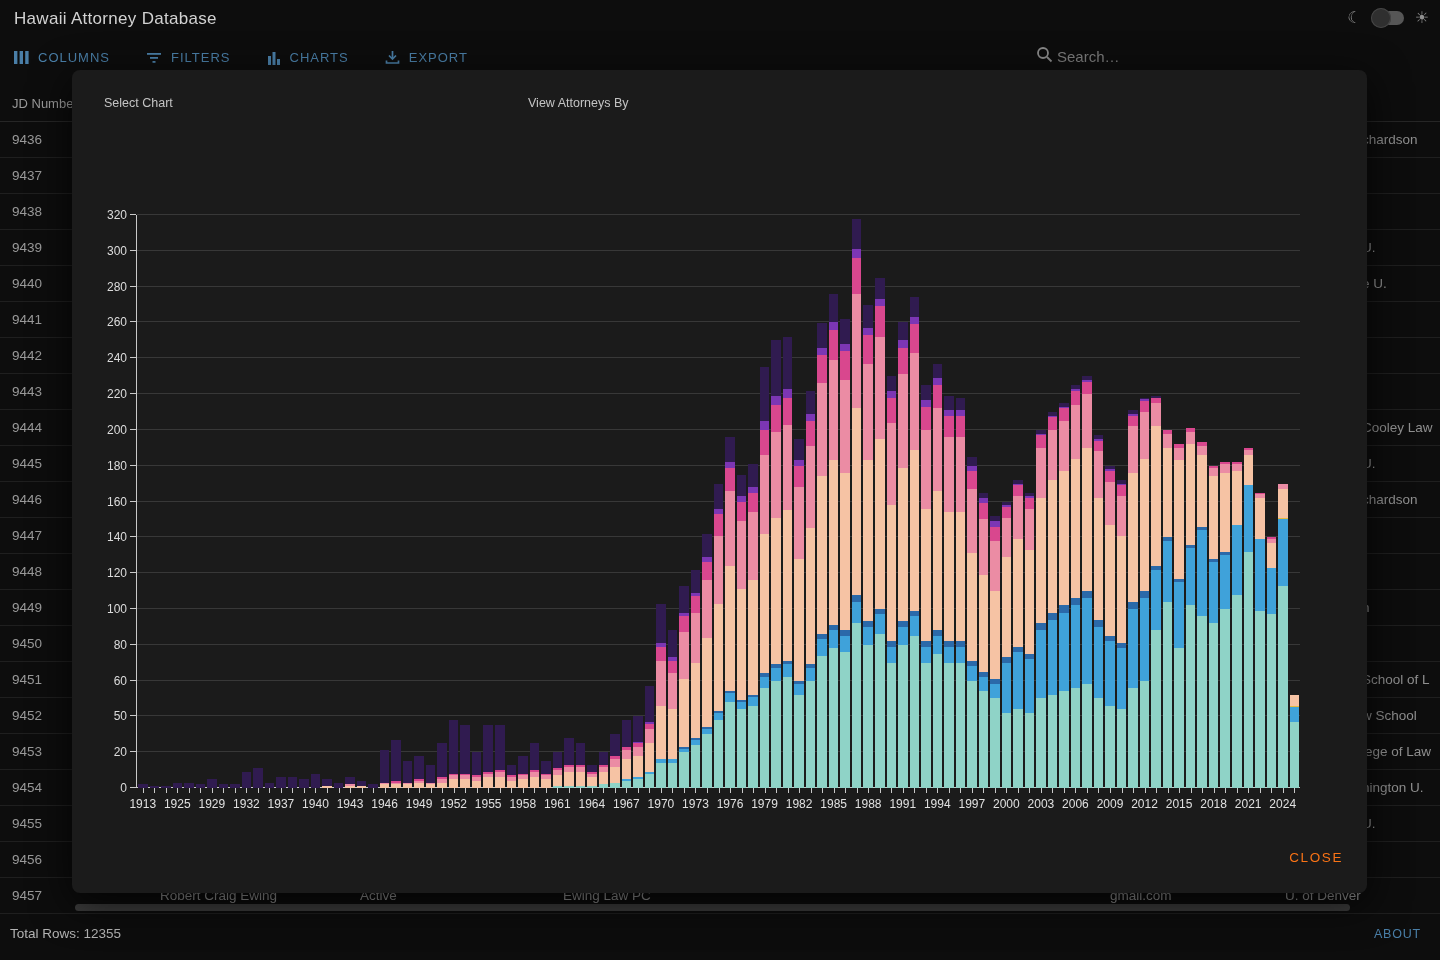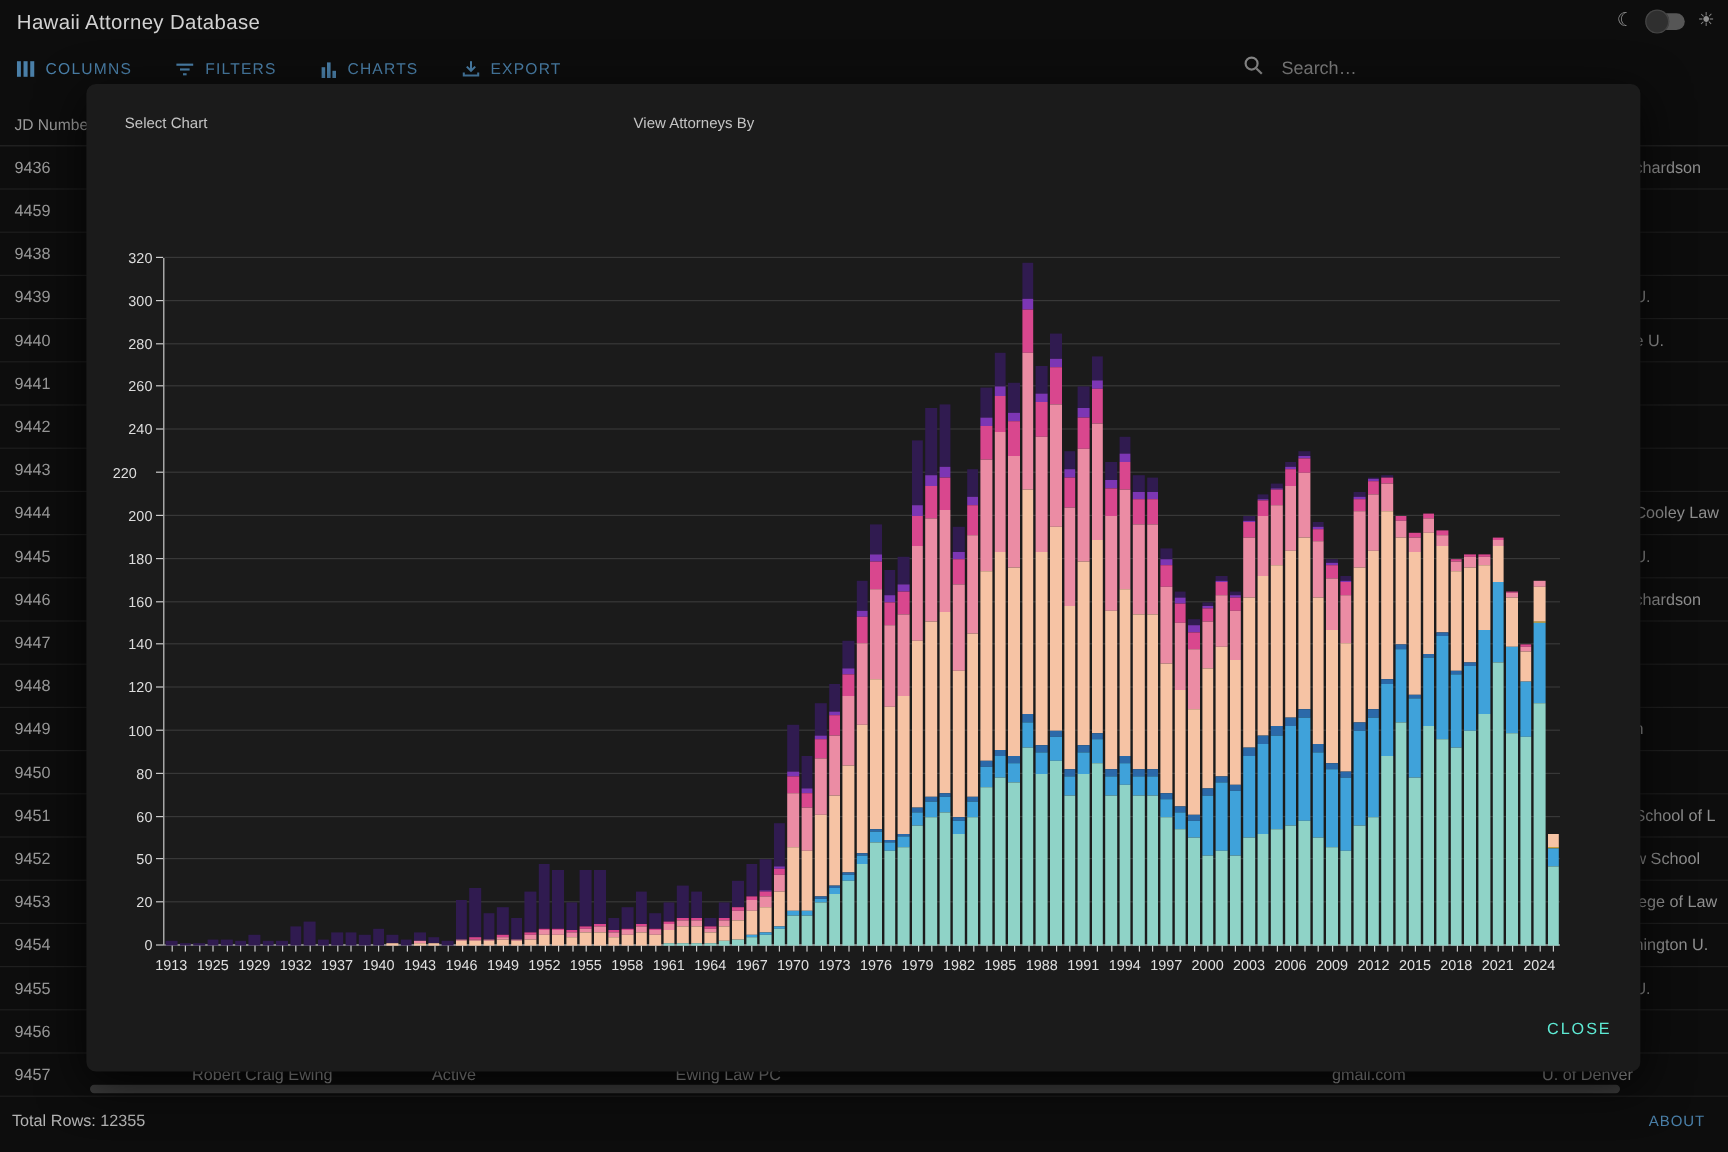--- a/index.html
+++ b/index.html
@@ -9,21 +9,21 @@
   .app-title { position:absolute; left:14px; top:9px; font-size:17px; color:#d2d2d2; font-weight:400; letter-spacing:0.3px; }
   .theme-toggle { position:absolute; right:11px; top:10px; display:flex; align-items:center; gap:11px; }
   .tt-icon { color:#8f8f8f; font-size:16px; line-height:1; }
   .switch { width:31px; height:14px; background:#565656; border-radius:7px; position:relative; }
   .switch .knob { position:absolute; left:-2px; top:-3px; width:20px; height:20px; border-radius:50%; background:#2f2f2f; box-shadow:0 0 0 1px #454545 inset; }
 
   
   .toolbar { position:absolute; left:14px; top:50px; display:flex; gap:36px; align-items:center; }
   .tb-btn { display:flex; align-items:center; gap:9px; color:#4a7fa8; font-size:13px; letter-spacing:1px; cursor:pointer; }
   .tb-btn svg { display:block; }
-  .search { position:absolute; left:1036px; top:46px; display:flex; align-items:center; gap:15px; width:290px; }
+  .search { position:absolute; left:1036px; top:46px; display:flex; align-items:center; gap:4px; width:290px; }
   .search svg { flex:0 0 auto; }
   .search input { background:transparent; border:none; outline:none; color:#cfcfcf; font-size:15px; width:230px; font-family:"Liberation Sans", sans-serif; }
   .search input::placeholder { color:#7c7c7c; }
 
   
   .table-layer { position:absolute; inset:0; z-index:1; }
   .thead-cell { position:absolute; left:12px; top:96px; font-size:13px; color:#9a9a9a; }
   .thead-border { position:absolute; left:0; right:0; top:121px; height:1px; background:#262626; }
   .trow { position:absolute; left:0; right:0; height:36px; border-bottom:1px solid #1f1f1f; }
   .trow .jd { position:absolute; left:12px; top:0; line-height:35px; font-size:13.5px; color:#9a9a9a; }
@@ -41,21 +41,21 @@
   .lbl-select { left:32px; top:26px; }
   .lbl-viewby { left:456px; top:26px; }
   .dropdown { position:absolute; left:32px; top:56px; width:359px; height:39px; border:1px solid #6b6b6b; border-radius:4px; color:#f0f0f0; font-size:15px; line-height:37px; padding-left:14px; cursor:pointer; }
   .dropdown .caret { position:absolute; right:13px; top:16px; width:0; height:0; border-left:5px solid transparent; border-right:5px solid transparent; border-top:6px solid #cfcfcf; }
   .radio-row { position:absolute; left:456px; top:64px; display:flex; gap:40px; }
   .radio { display:flex; align-items:center; gap:11px; cursor:pointer; }
   .radio .circ { width:18px; height:18px; border:2px solid #b5b5b5; border-radius:50%; position:relative; flex:0 0 auto; }
   .radio.sel .circ { border-color:#47a7e8; }
   .radio.sel .circ::after { content:""; position:absolute; left:3px; top:3px; width:8px; height:8px; border-radius:50%; background:#47a7e8; }
   .radio .rlabel { font-size:15px; color:#e2e2e2; }
-  .close-btn { position:absolute; right:24px; bottom:28px; color:#5eead4; font-size:13.5px; letter-spacing:1.6px; cursor:pointer; background:none; border:none; font-family:"Liberation Sans", sans-serif; }
+  .close-btn { position:absolute; right:24px; bottom:28px; color:#f97316; font-size:13.5px; letter-spacing:1.6px; cursor:pointer; background:none; border:none; font-family:"Liberation Sans", sans-serif; }
 
   
   .plot { position:absolute; left:65px; top:145px; width:1163px; height:573px; }
   .yaxis-line { position:absolute; left:-1px; top:0; bottom:0; width:1px; background:#c9c9c9; }
   .gridline { position:absolute; left:0; right:0; height:1px; background:rgba(255,255,255,0.13); }
   .gridline.zero { background:#c9c9c9; }
   .ytick { position:absolute; left:-7px; width:6px; height:1px; background:#c9c9c9; }
   .ylab { position:absolute; left:-56px; width:46px; text-align:right; font-size:12px; color:#dcdcdc; }
   .bars { position:absolute; inset:0; display:flex; align-items:flex-end; gap:2px; padding:0 1px; }
   .bar { flex:1 1 0; display:flex; flex-direction:column-reverse; min-width:0; }
@@ -127,21 +127,21 @@
 
 <div class="table-layer">
   <div class="thead-cell">JD Number</div>
   <div class="thead-border"></div>
   <div id="rows">
       <div class="trow" style="top: 122px;">
         <span class="jd">9436</span>
         <span class="frag">chardson</span>
       </div>
       <div class="trow" style="top: 158px;">
-        <span class="jd">4459</span>
+        <span class="jd">9437</span>
       </div>
       <div class="trow" style="top: 194px;">
         <span class="jd">9438</span>
       </div>
       <div class="trow" style="top: 230px;">
         <span class="jd">9439</span>
         <span class="frag">U.</span>
       </div>
       <div class="trow" style="top: 266px;">
         <span class="jd">9440</span>
@@ -254,21 +254,21 @@
         <div class="ytick" style="bottom: 286.5px;"></div>
         <div class="ylab" style="bottom: 279.5px;">160</div>
         <div class="gridline" style="bottom: 322.312px;"></div>
         <div class="ytick" style="bottom: 322.312px;"></div>
         <div class="ylab" style="bottom: 315.312px;">180</div>
         <div class="gridline" style="bottom: 358.125px;"></div>
         <div class="ytick" style="bottom: 358.125px;"></div>
         <div class="ylab" style="bottom: 351.125px;">200</div>
         <div class="gridline" style="bottom: 393.938px;"></div>
         <div class="ytick" style="bottom: 393.938px;"></div>
-        <div class="ylab" style="bottom: 386.938px; text-align: center;">220</div>
+        <div class="ylab" style="bottom: 386.938px;">220</div>
         <div class="gridline" style="bottom: 429.75px;"></div>
         <div class="ytick" style="bottom: 429.75px;"></div>
         <div class="ylab" style="bottom: 422.75px;">240</div>
         <div class="gridline" style="bottom: 465.562px;"></div>
         <div class="ytick" style="bottom: 465.562px;"></div>
         <div class="ylab" style="bottom: 458.562px;">260</div>
         <div class="gridline" style="bottom: 501.375px;"></div>
         <div class="ytick" style="bottom: 501.375px;"></div>
         <div class="ylab" style="bottom: 494.375px;">280</div>
         <div class="gridline" style="bottom: 537.188px;"></div>

